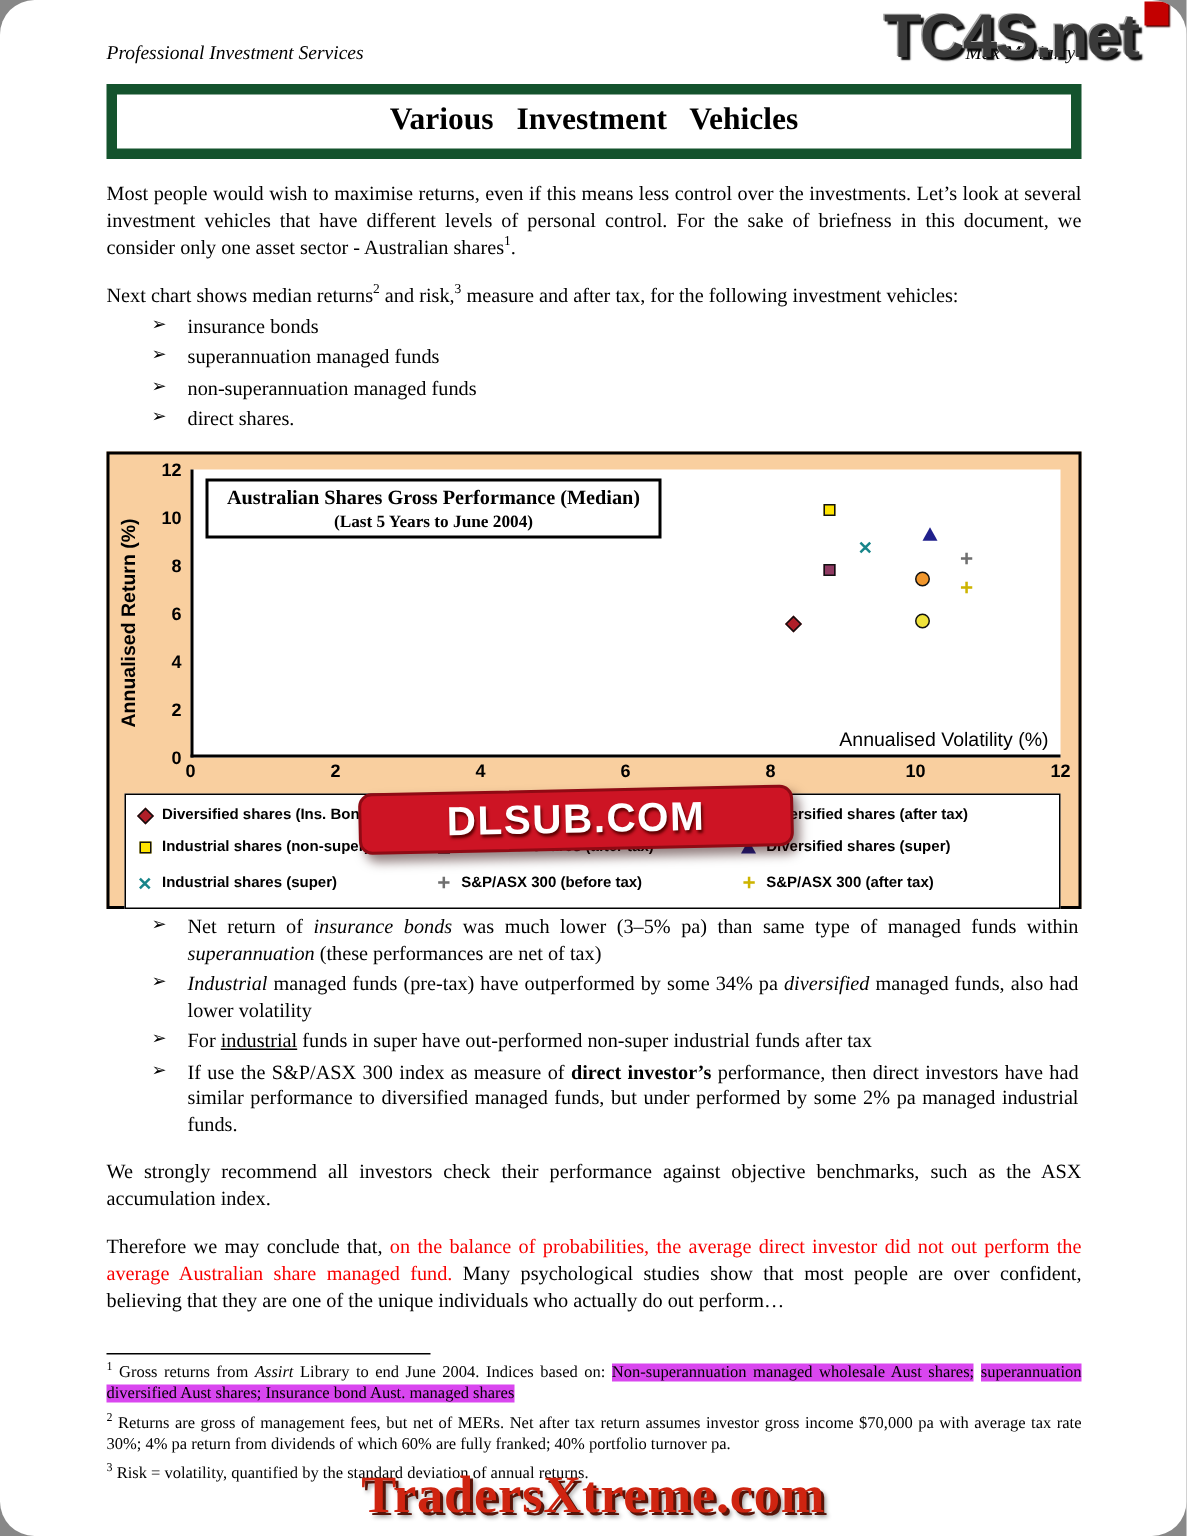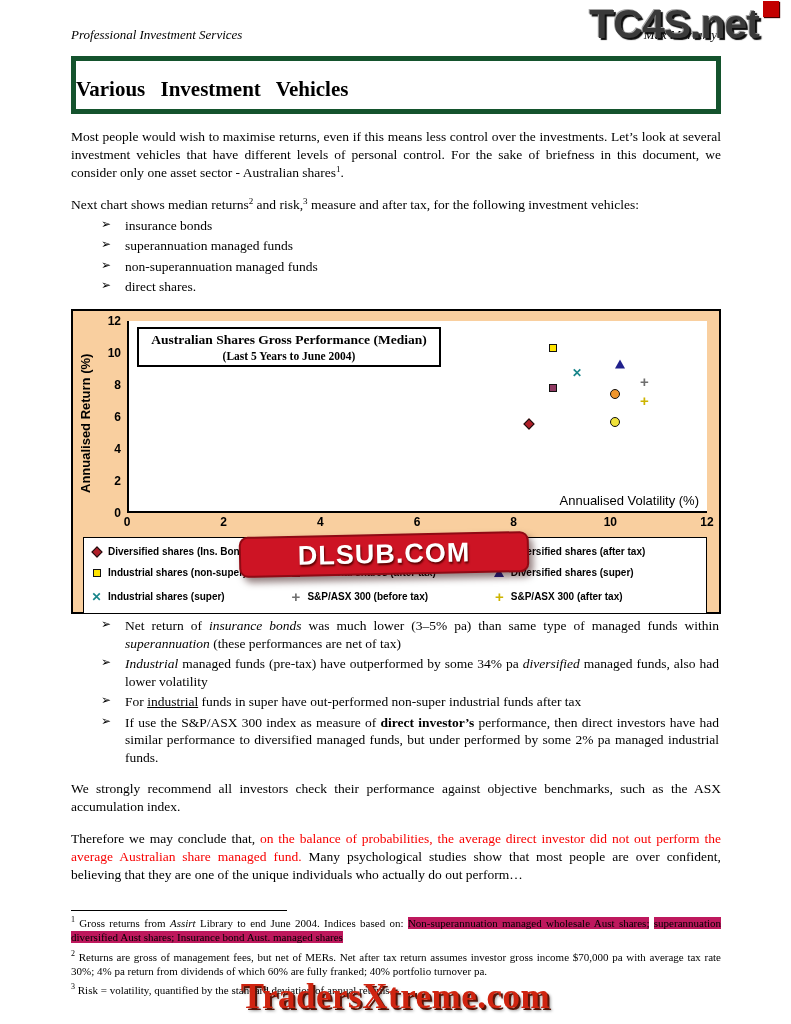--- a/index.html
+++ b/index.html
@@ -1,48 +1,48 @@
 <!DOCTYPE html>
 <html><head>
 <meta charset="utf-8">
 <style>
   * { box-sizing: border-box; }
   body { margin: 0; background: #888; }
   .page { position: relative; width: 791px; height: 1024px; background: #fff;
-          font-family: "Liberation Serif", serif; color: #000; overflow: hidden; margin: 0 auto; }
+          font-family: "Liberation Serif", serif; color: #000; overflow: hidden; margin: 0 auto; border-radius: 23px; }
 
   .header { position: absolute; top: 27px; left: 71px; right: 74px;
             display: flex; justify-content: space-between;
             font-style: italic; font-size: 13px; z-index: 1; }
 
   .tc4s { position: absolute; top: 1px; right: 12px; display: flex; align-items: flex-start;
           font-family: "Liberation Sans", sans-serif; font-weight: bold; font-size: 41px;
           letter-spacing: -1px; color: #3a3a3a; z-index: 2;
           text-shadow: -1px -1px 0 #a8a8a8, 2px 2px 1px #0d0d0d; }
   .tc4s-sq { width: 16px; height: 16px; background: #c30000; margin-left: 4px;
              text-shadow: none; box-shadow: 1px 1px 1px #400; }
 
   .content { position: absolute; top: 56px; left: 71px; width: 650px; }
 
-  .titlebox { border: 5px solid #14532d; text-align: left; font-size: 21px; font-weight: bold;
-              word-spacing: 10px; padding: 16px 0 7px; }
+  .titlebox { border: 7px solid #14532d; text-align: center; font-size: 21px; font-weight: bold;
+              word-spacing: 10px; padding: 4px 0 7px; }
 
   .para { margin: 14px 0 0; text-align: justify; font-size: 13.5px; line-height: 1.33; }
 
   .list { margin: 3px 0 0; }
   .bullet-row { display: flex; font-size: 13.5px; line-height: 1.3; margin-top: 3px; }
   .bullet-row .arrow { flex: 0 0 24px; margin-left: 30px; font-size: 12px; }
   .bullet-row .btext { flex: 1; padding-right: 2px; }
   .justify .btext { text-align: justify; }
 
   .rich .i { font-style: italic; }
   .rich .b { font-weight: bold; }
   .rich .u { text-decoration: underline; }
   .rich .red { color: #f80000; }
-  .rich .hl { background: #be185d; }
+  .rich .hl { background: #d946ef; }
   .rich .sup { vertical-align: super; font-size: 9px; line-height: 0; }
   .fn .sup { font-size: 8px; }
 
   
   .chartbox { position: relative; margin-top: 13px; border: 2px solid #000;
               background: #f9cf9f; padding: 10px 12px 10px 8px; height: 305px; }
   .ylabel { position: absolute; left: 5px; top: 16px; height: 192px;
             writing-mode: vertical-rl; transform: rotate(180deg); text-align: center;
             font-family: "Liberation Sans", sans-serif; font-weight: bold; font-size: 13px; }
   .plot-row { display: flex; margin-left: 20px; }

